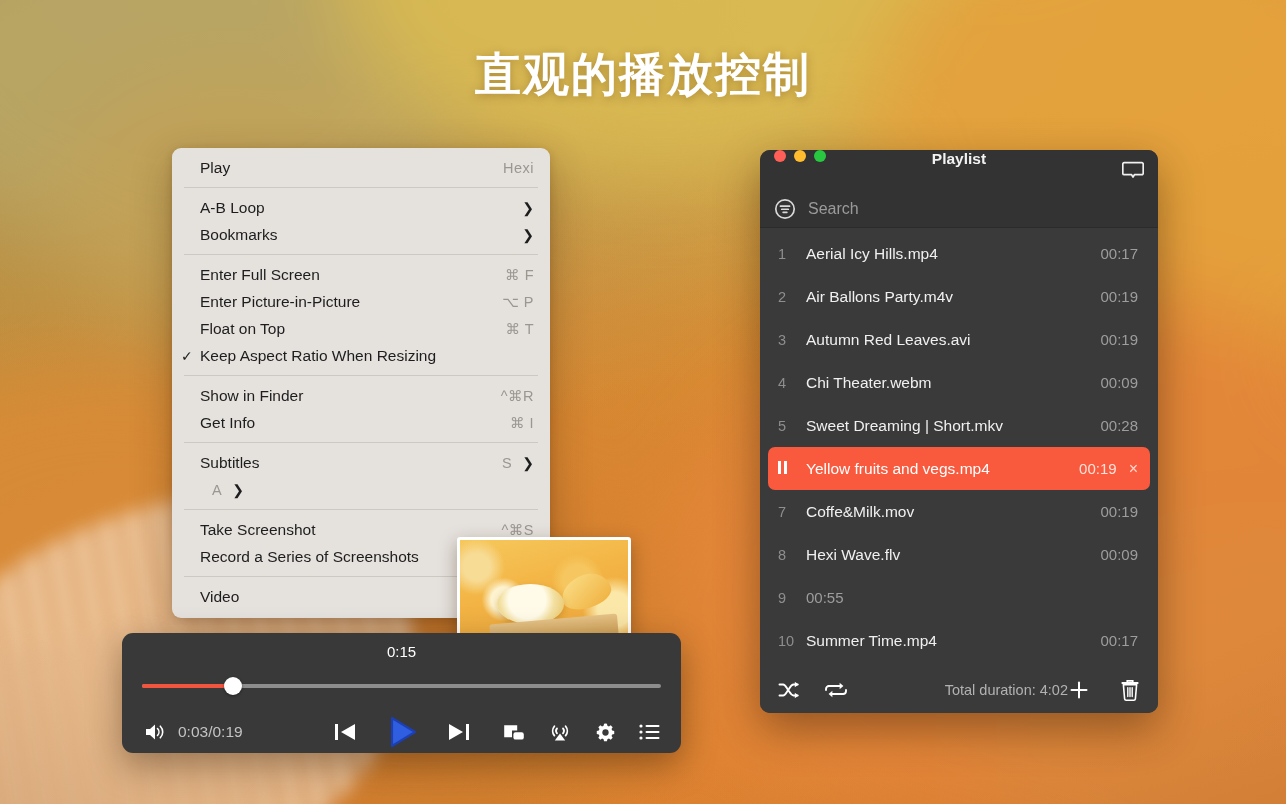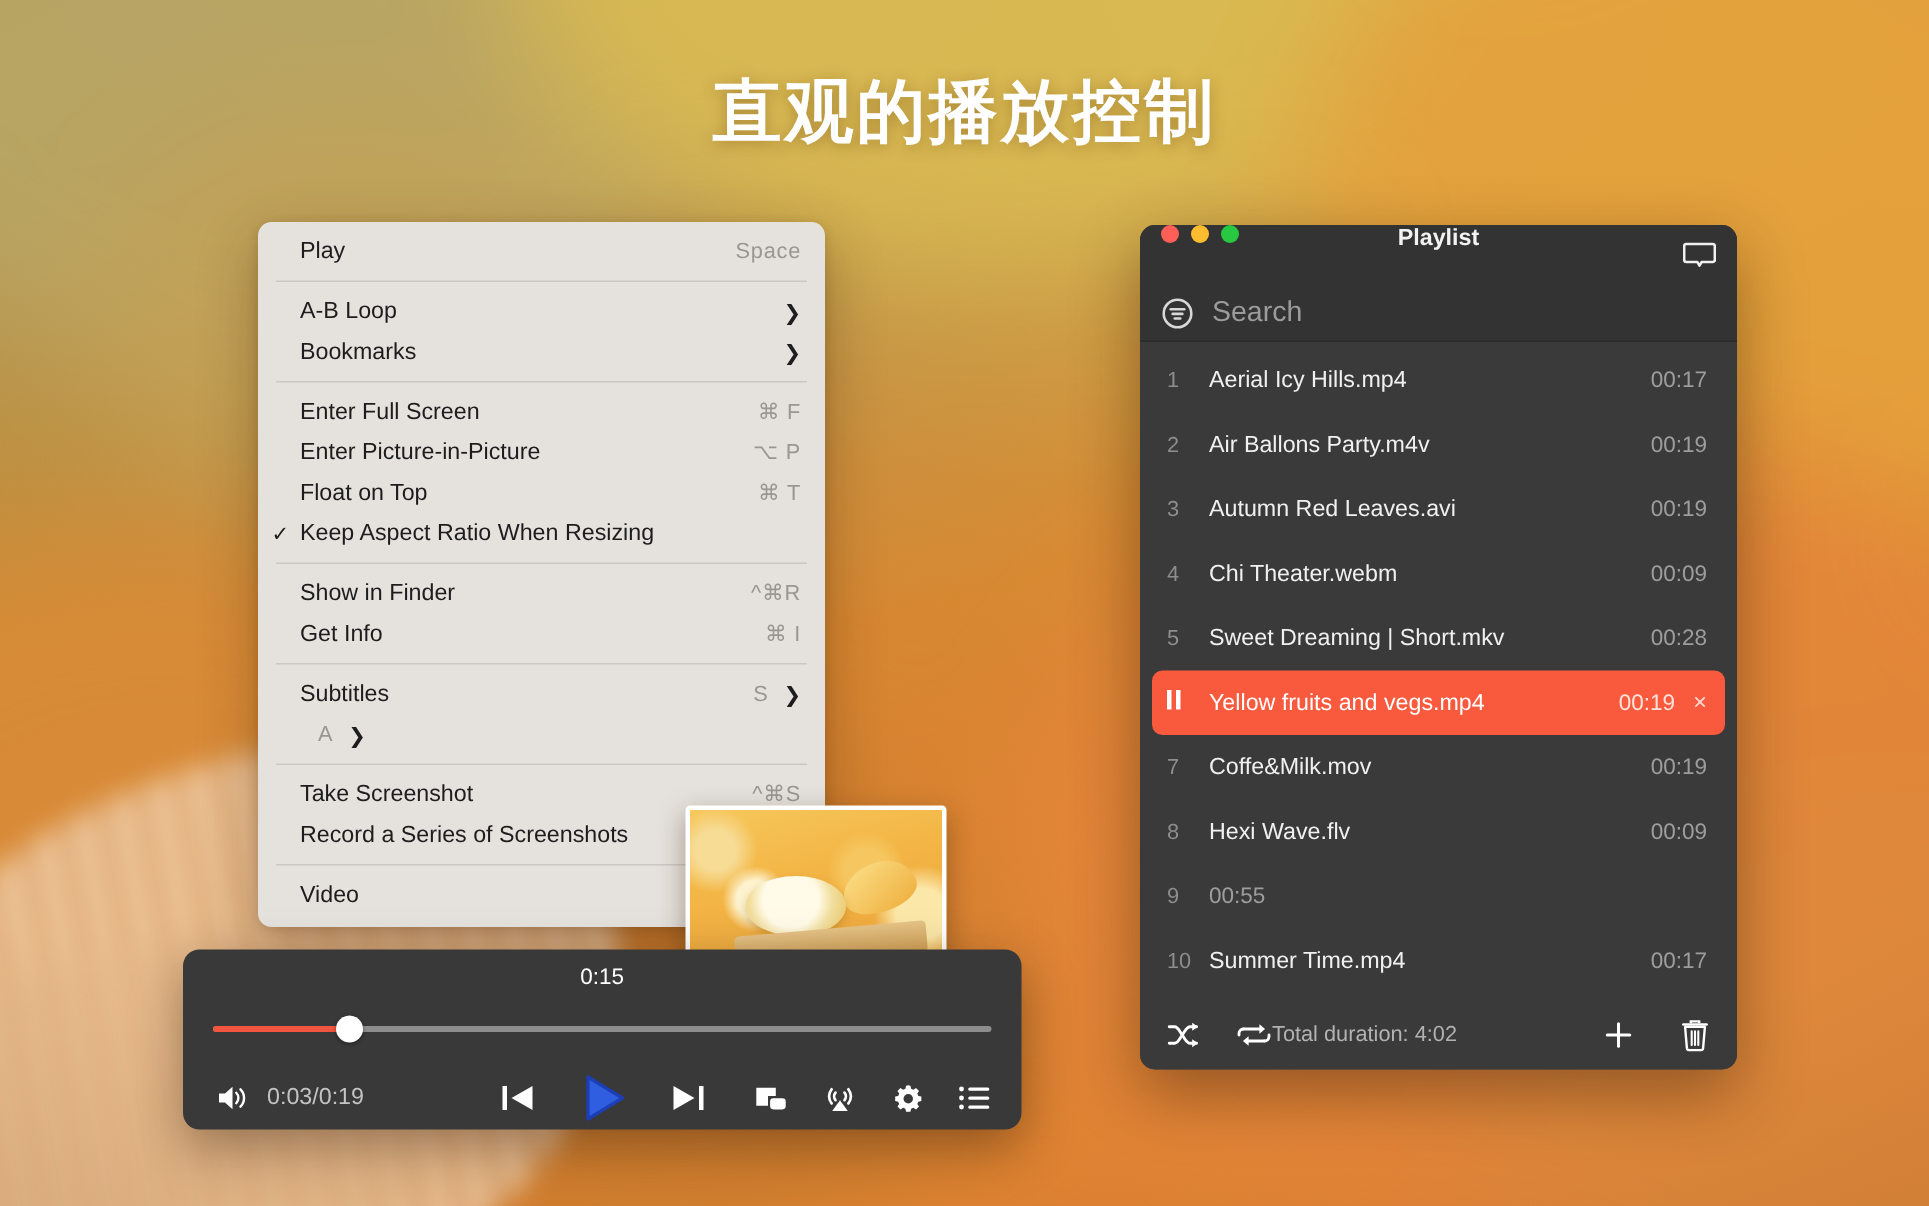--- a/index.html
+++ b/index.html
@@ -207,21 +207,21 @@
   .tl-green { background:#28c840; }
   #pl-title {
     position:absolute; left:0; right:0; text-align:center;
     color:#f2f2f2; font-size:15.5px;
   }
   #subtitle-icon-btn { position:absolute; right:14px; top:50%; transform:translateY(-50%); }
   #pl-search {
     height:38px; background:#333333; border-bottom:1px solid #2b2b2b;
     display:flex; align-items:center; padding:0 14px; gap:12px; flex:0 0 auto;
   }
-  #pl-search .sp { color:#9b9b9b; font-size:19px; }
+  #pl-search .sp { color:#9b9b9b; font-size:16px; }
   #pl-list { flex:1 1 auto; overflow:hidden; padding-top:4px; }
   .pl-row {
     display:flex; align-items:center; height:43px;
     margin:0 8px; padding:0 12px 0 10px;
     border-radius:7px;
     color:#f0f0f0; font-size:15.5px;
   }
   .pl-row .idx {
     width:28px; color:#8e8e8e; font-size:14.5px; text-align:left; flex:0 0 28px;
   }
@@ -233,21 +233,21 @@
   .pl-row.active .dur { color:#ffe2da; }
   .pl-row .close-x { color:#ffd9d0; font-size:16px; margin-left:12px; }
   .pause-bars { display:inline-flex; gap:2.5px; }
   .pause-bars i { display:block; width:3px; height:13px; background:#fff; }
   #pl-footer {
     height:47px; background:#3a3a3a;
     display:flex; align-items:center; padding:0 18px; flex:0 0 auto;
   }
   #pl-footer .fi { display:flex; align-items:center; }
   #pl-footer .gap-l { margin-left:24px; }
-  #total-dur { flex:1 1 auto; text-align:left; color:#b2b2b2; font-size:14.5px; }
+  #total-dur { flex:1 1 auto; text-align:right; color:#b2b2b2; font-size:14.5px; }
   #pl-footer .right-grp { display:flex; align-items:center; gap:30px; }
   svg { display:block; }
 </style>
 </head>
 <body>
 
 <div id="backdrop">
   <div class="layer bg-base"></div>
   <div class="layer bg-blobs">
     <span class="blob b1"></span>
@@ -263,21 +263,21 @@
   <div class="corn2"></div>
   <div class="vignette"></div>
 </div>
 
 <div id="page-title">直观的播放控制</div>
 
 <div id="context-menu">
   <div id="menu-body">
       <div class="menu-item">
         <span class="mlabel">Play</span>
-        <span class="mshort">Space</span>
+        <span class="mshort">Hexi</span>
       </div>
       <div class="menu-sep"></div>
       <div class="menu-item">
         <span class="mlabel">A-B Loop</span>
         <span class="mchev">❯</span>
       </div>
       <div class="menu-item">
         <span class="mlabel">Bookmarks</span>
         <span class="mchev">❯</span>
       </div>

